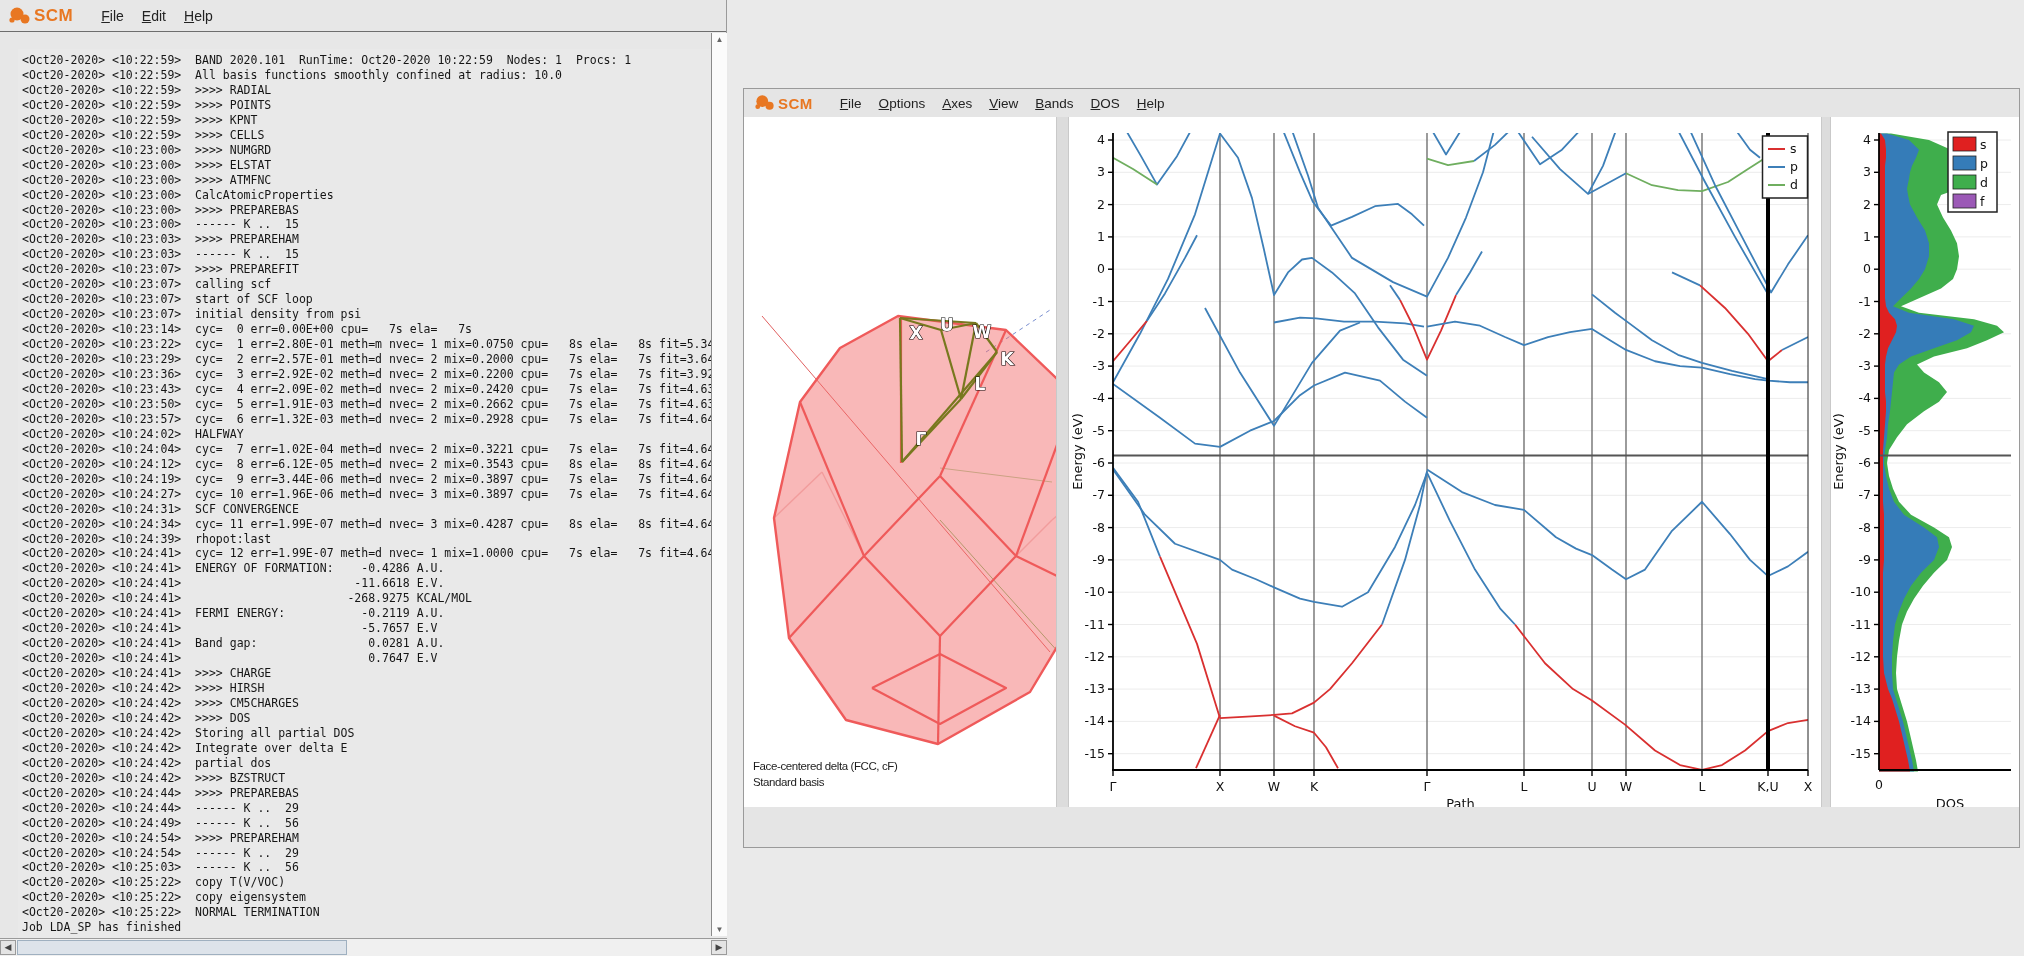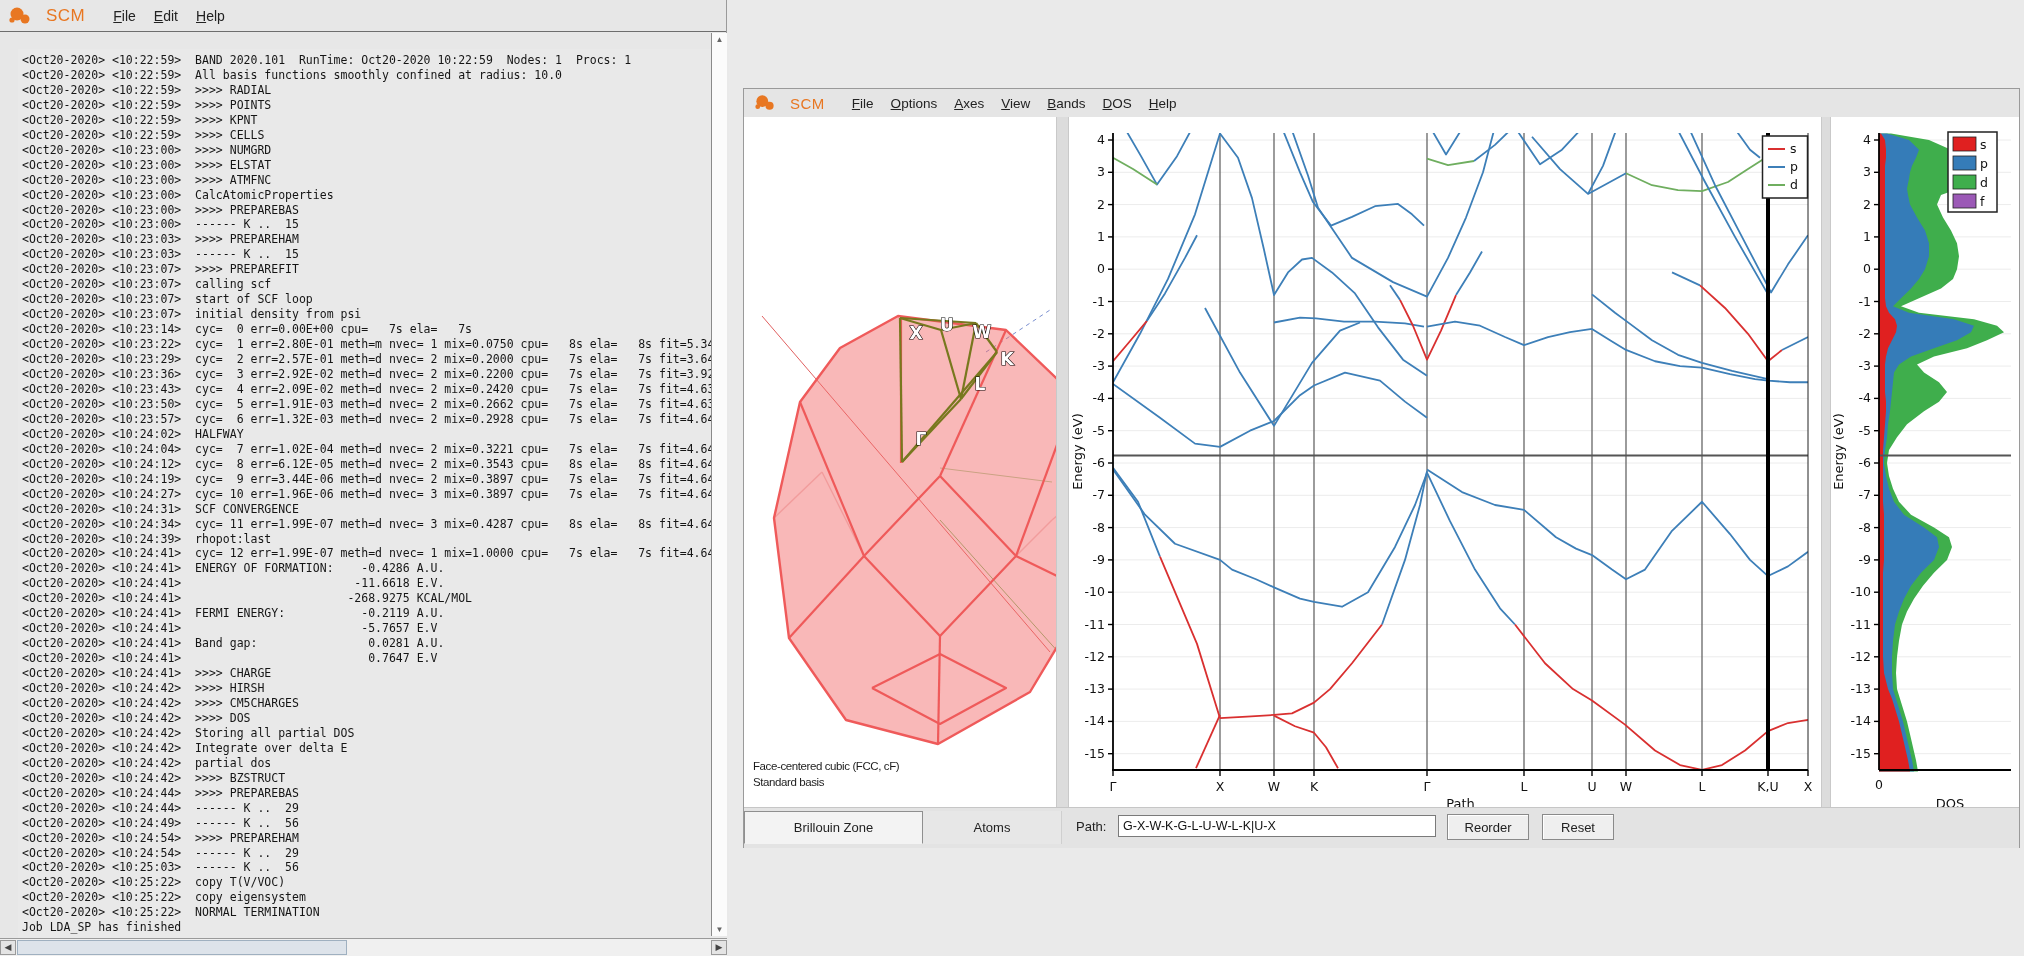--- a/index.html
+++ b/index.html
@@ -7,21 +7,21 @@
        font-family:"Liberation Sans",sans-serif;overflow:hidden;}
   
   .lwin{position:absolute;left:0;top:0;width:727px;height:956px;background:#e7e7e7;
         border-right:1px solid #9a9a9a;box-sizing:border-box;}
   .menubar{height:31px;display:flex;align-items:center;gap:18px;padding-left:8px;
            border-bottom:1px solid #6d6d6d;background:#e7e7e7;}
   .menubar .menu-item{font-size:14px;color:#222;cursor:default;}
   .menu-item u{text-decoration:underline;}
   .scmlogo{display:flex;align-items:center;margin-right:10px;}
   .scmlogo svg{display:block;}
-  .scmlogo .scmtext{color:#e87722;font-weight:normal;font-size:17px;letter-spacing:.5px;margin-left:14px;}
+  .scmlogo .scmtext{color:#e87722;font-weight:bold;font-size:17px;letter-spacing:.5px;margin-left:2px;}
   .logpre{position:absolute;left:2px;top:33px;width:707px;height:903px;margin:16px;
           padding:4px 0 0 4px;background:#e9e9e9;color:#151515;overflow:hidden;
           font-family:"DejaVu Sans Mono",monospace;font-size:11.5px;line-height:14.95px;white-space:pre;}
   .vscroll{position:absolute;left:711px;top:33px;width:16px;height:903px;background:#fbfbfb;
            border-left:1px solid #8a8a8a;box-sizing:border-box;}
   .vscroll .arr{position:absolute;left:2px;width:11px;height:11px;font-size:8px;color:#666;text-align:center;line-height:11px;}
   .hscroll{position:absolute;left:0;top:938px;width:727px;height:18px;background:#f0f0f0;
            border-top:1px solid #9a9a9a;box-sizing:border-box;}
   .hscroll .abtn{position:absolute;top:1px;width:16px;height:15px;background:#e4e4e4;border:1px solid #9a9a9a;
                  box-sizing:border-box;font-size:9px;line-height:13px;text-align:center;color:#444;}
@@ -201,21 +201,21 @@
         <line x1="217" y1="282" x2="253" y2="235" stroke="#78781e" stroke-width="2.2"></line>
         <line x1="197" y1="213" x2="156" y2="201" stroke="#78781e" stroke-width="2.2"></line>
         <text x="172" y="222" text-anchor="middle" font-size="17" font-weight="bold" fill="#fff" stroke="#000" stroke-width="1.1" paint-order="stroke">X</text>
         <text x="203" y="214" text-anchor="middle" font-size="17" font-weight="bold" fill="#fff" stroke="#000" stroke-width="1.1" paint-order="stroke">U</text>
         <text x="238" y="221" text-anchor="middle" font-size="17" font-weight="bold" fill="#fff" stroke="#000" stroke-width="1.1" paint-order="stroke">W</text>
         <text x="263" y="248" text-anchor="middle" font-size="17" font-weight="bold" fill="#fff" stroke="#000" stroke-width="1.1" paint-order="stroke">K</text>
         <text x="236" y="273" text-anchor="middle" font-size="17" font-weight="bold" fill="#fff" stroke="#000" stroke-width="1.1" paint-order="stroke">L</text>
         <text x="177" y="328" text-anchor="middle" font-size="17" font-weight="bold" fill="#fff" stroke="#000" stroke-width="1.1" paint-order="stroke">Γ</text>
       </svg>
     <div class="bzcaption">
-      <div>Face-centered cubic (FCC, cF)</div>
+      <div>Face-centered delta (FCC, cF)</div>
       <div>Standard basis</div>
     </div>
   </div>
   <div class="splitter sp1"></div>
 
   <div class="panel bandpanel">
     <svg id="band-svg" width="752" height="690" viewBox="0 0 752 690">
         <rect x="0" y="0" width="752" height="690" fill="#fff"></rect>
         <line x1="44" y1="23" x2="739" y2="23" stroke="#ececec" stroke-width="1"></line>
         <line x1="44" y1="55.3" x2="739" y2="55.3" stroke="#ececec" stroke-width="1"></line>
@@ -450,29 +450,13 @@
         <text x="149" y="32" font-size="12.5" fill="#111">s</text>
         <rect x="122" y="39" width="23" height="14" fill="#357cb8" stroke="#222" stroke-width="0.8"></rect>
         <text x="149" y="51" font-size="12.5" fill="#111">p</text>
         <rect x="122" y="58" width="23" height="14" fill="#3fae4c" stroke="#222" stroke-width="0.8"></rect>
         <text x="149" y="70" font-size="12.5" fill="#111">d</text>
         <rect x="122" y="77" width="23" height="14" fill="#9b59b6" stroke="#222" stroke-width="0.8"></rect>
         <text x="149" y="89" font-size="12.5" fill="#111">f</text>
       </svg>
   </div>
 
-  <div class="ctrlbar">
-    <div class="tab tab-active">
-      <span>Brillouin Zone</span>
-    </div>
-    <div class="tab tab-plain">
-      <span>Atoms</span>
-    </div>
-    <span class="pathlabel">Path:</span>
-    <input class="pathinput" type="text" value="G-X-W-K-G-L-U-W-L-K|U-X" style="">
-    <div class="btn btn-reorder">
-      <span>Reorder</span>
-    </div>
-    <div class="btn btn-reset">
-      <span>Reset</span>
-    </div>
-  </div>
 </div>
 
 </body></html>

